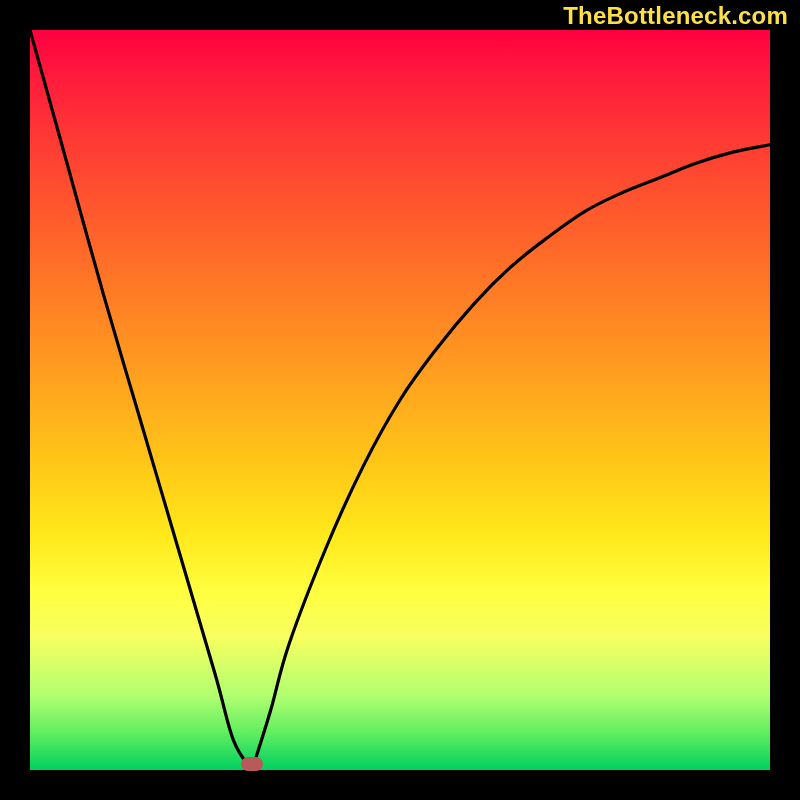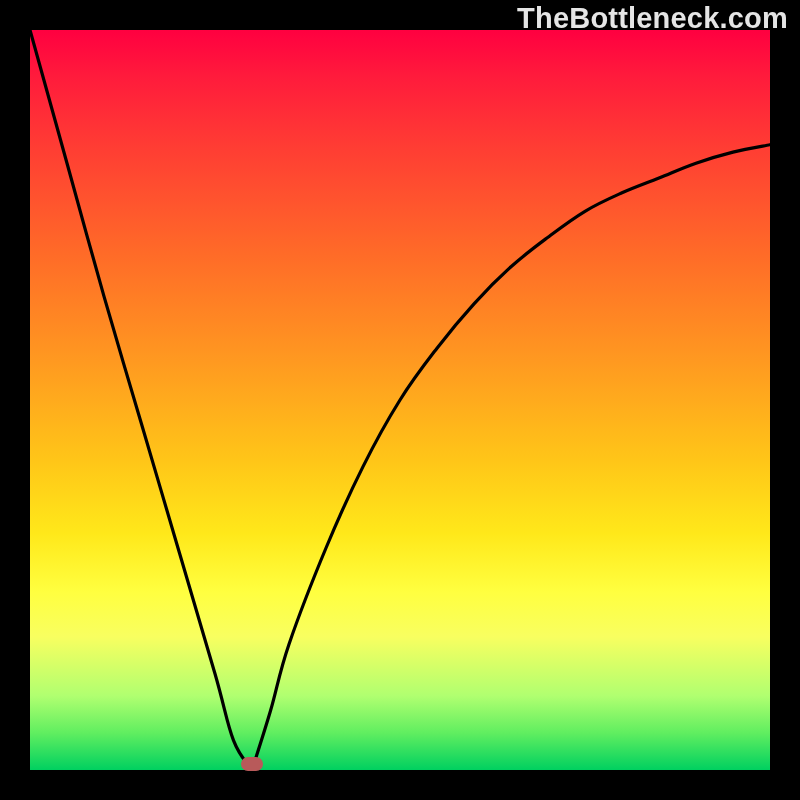--- a/index.html
+++ b/index.html
@@ -14,22 +14,22 @@
   .frame {
     position: relative;
     width: 800px;
     height: 800px;
     background: #000;
   }
   .watermark {
     position: absolute;
     top: 2px;
     right: 12px;
-    color: #e5e5e5;
-    font-size: 29px;
+    color: #fde047;
+    font-size: 24px;
     font-weight: 600;
     letter-spacing: 0.2px;
     z-index: 10;
   }
   .plot-area {
     position: absolute;
     left: 30px;
     top: 30px;
     width: 740px;
     height: 740px;

